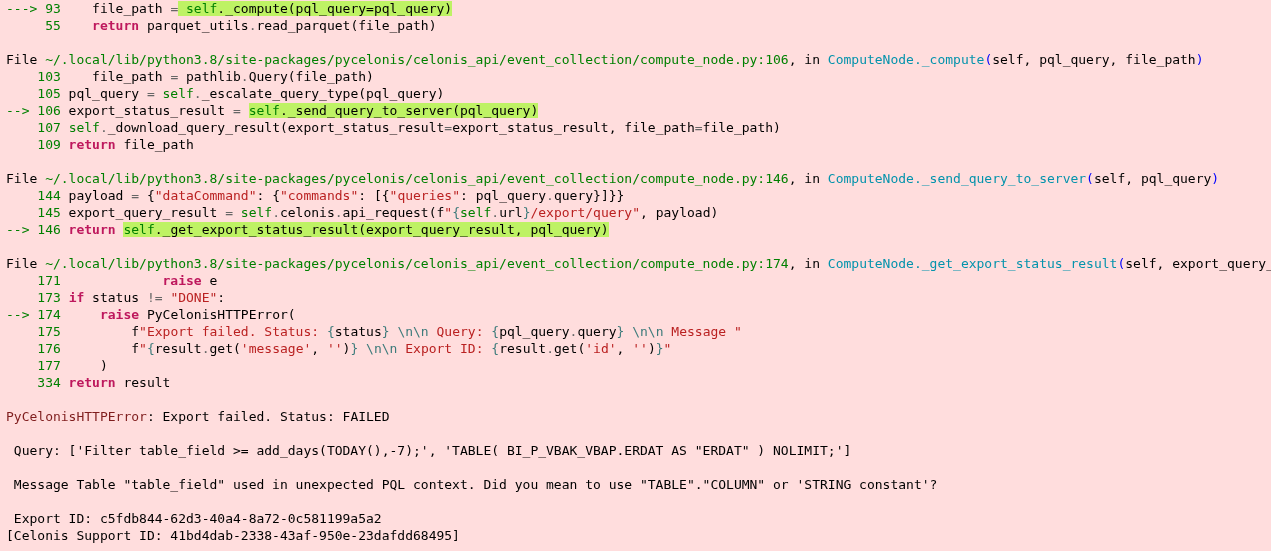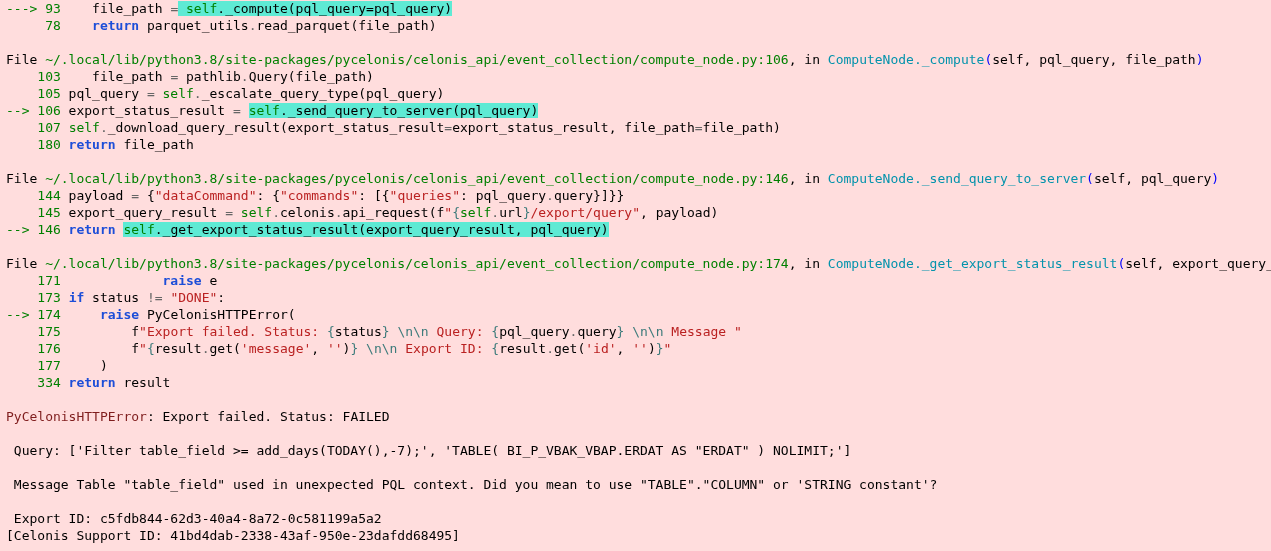--- a/index.html
+++ b/index.html
@@ -13,40 +13,40 @@
     overflow-x: hidden;
     width: 1271px;
   }
   pre {
     margin: 0;
     padding: 0 6px 6px 6px;
     white-space: pre;
   }
   .nm { color: #008000; }
   .st { color: #ba2121; }
-  .kw { color: #1d4ed8; font-weight: bold; }
+  .kw { color: #be185d; font-weight: bold; }
   .op { color: #666; }
   .cm { color: #3d7b7b; }
   .fn { color: #00f; }
   .er { color: #7f1d1d; }
   .cy { color: #0493ac; margin-top: 11px; }
-  .hl { background: #5eead4; }
+  .hl { background: #bef264; }
 </style>
 </head>
 <body>
 
 <pre><span class="nm">---&gt; 93</span><span>    file_path </span><span class="op">=</span><span class="hl"><span class="nm"> self</span><span>._compute(pql_query=pql_query)</span></span>
-<span class="nm">     78</span><span>    </span><span class="kw">return</span><span> parquet_utils</span><span class="op">.</span><span>read_parquet(file_path)</span>
+<span class="nm">     55</span><span>    </span><span class="kw">return</span><span> parquet_utils</span><span class="op">.</span><span>read_parquet(file_path)</span>
 
 <span><span>File </span><span class="nm">~/.local/lib/python3.8/site-packages/pycelonis/celonis_api/event_collection/compute_node.py:106</span><span>, in </span><span class="cy">ComputeNode._compute</span><span class="fn">(</span><span>self, pql_query, file_path</span><span class="fn">)</span></span>
 <span class="nm">    103</span><span>    file_path </span><span class="op">=</span><span> pathlib</span><span class="op">.</span><span>Query(file_path)</span>
 <span class="nm">    105</span><span> pql_query </span><span class="op">=</span><span> </span><span class="nm">self</span><span class="op">.</span><span>_escalate_query_type(pql_query)</span>
 <span class="nm">--&gt; 106</span><span> export_status_result </span><span class="op">=</span><span> </span><span class="hl"><span class="nm">self</span><span>._send_query_to_server(pql_query)</span></span>
 <span class="nm">    107</span><span> </span><span class="nm">self</span><span class="op">.</span><span>_download_query_result(export_status_result</span><span class="op">=</span><span>export_status_result, file_path</span><span class="op">=</span><span>file_path)</span>
-<span class="nm">    180</span><span class="kw"> return</span><span> file_path</span>
+<span class="nm">    109</span><span class="kw"> return</span><span> file_path</span>
 
 <span><span>File </span><span class="nm">~/.local/lib/python3.8/site-packages/pycelonis/celonis_api/event_collection/compute_node.py:146</span><span>, in </span><span class="cy">ComputeNode._send_query_to_server</span><span class="fn">(</span><span>self, pql_query</span><span class="fn">)</span></span>
 <span class="nm">    144</span><span> payload </span><span class="op">=</span><span> {</span><span class="st">"dataCommand"</span><span>: {</span><span class="st">"commands"</span><span>: [{</span><span class="st">"queries"</span><span>: pql_query</span><span class="op">.</span><span>query}]}}</span>
 <span class="nm">    145</span><span> export_query_result </span><span class="op">=</span><span> </span><span class="nm">self</span><span class="op">.</span><span>celonis</span><span class="op">.</span><span>api_request(f</span><span class="st">"</span><span class="cm">{</span><span class="nm">self</span><span class="op">.</span><span>url</span><span class="cm">}</span><span class="st">/export/query"</span><span>, payload)</span>
 <span class="nm">--&gt; 146</span><span class="kw"> return</span><span> </span><span class="hl"><span class="nm">self</span><span>._get_export_status_result(export_query_result, pql_query)</span></span>
 
 <span><span>File </span><span class="nm">~/.local/lib/python3.8/site-packages/pycelonis/celonis_api/event_collection/compute_node.py:174</span><span>, in </span><span class="cy">ComputeNode._get_export_status_result</span><span class="fn">(</span><span>self, export_query_result, pql_qu</span></span>
 <span class="nm">    171</span><span>             </span><span class="kw">raise</span><span> e</span>
 <span class="nm">    173</span><span> </span><span class="kw">if</span><span> status </span><span class="op">!=</span><span> </span><span class="st">"DONE"</span><span>:</span>
 <span class="nm">--&gt; 174</span><span>     </span><span class="kw">raise</span><span> PyCelonisHTTPError(</span>

